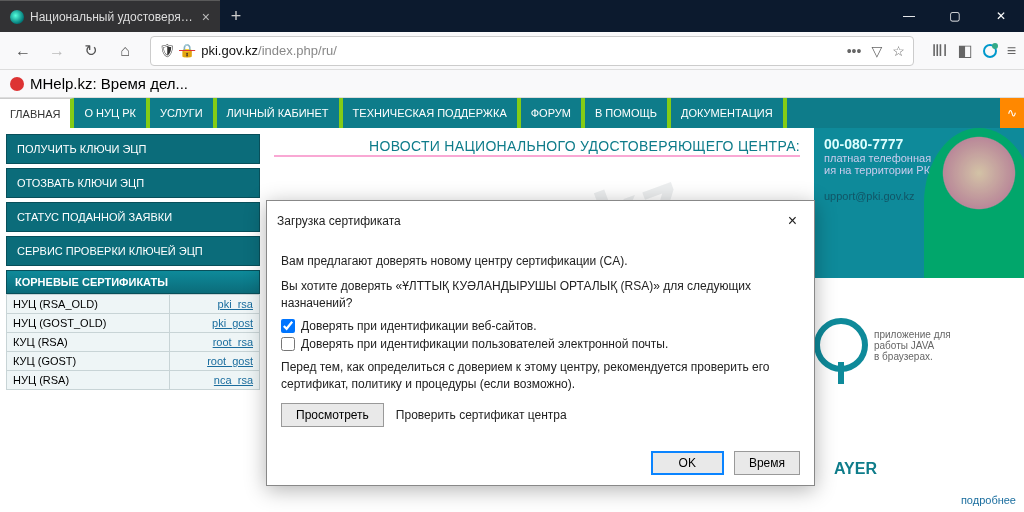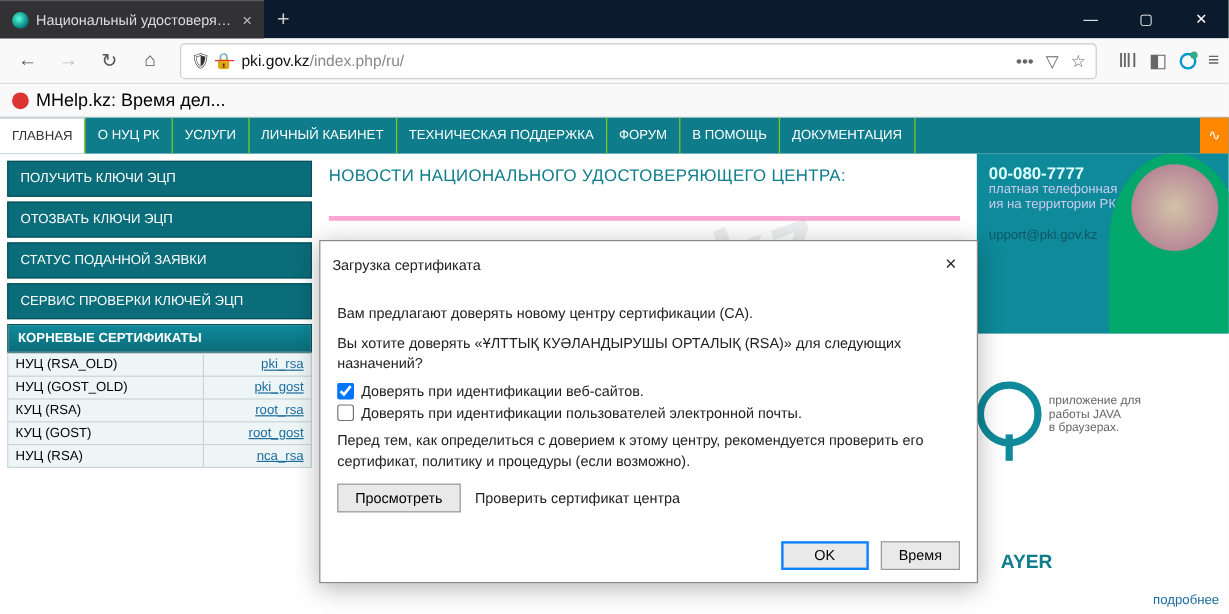--- a/index.html
+++ b/index.html
@@ -30,35 +30,35 @@
 .bluecircle { width: 14px; height: 14px; border-radius: 50%; border: 2px solid #09c; position: relative; }
 .bluecircle::after { content: ""; position: absolute; top: -3px; right: -3px; width: 6px; height: 6px; background: #3a8; border-radius: 50%; }
 
 
 .bookmarks { height: 28px; background: #f9f9fa; display: flex; align-items: center; padding: 0 10px; font-size: 15px; border-bottom: 1px solid #ddd; gap: 6px; }
 .bmicon { width: 14px; height: 14px; border-radius: 50%; background: #d33; display: inline-block; }
 
 
 .page { background: #fff; position: relative; height: calc(512px - 32px - 38px - 28px); }
 .topnav { background: #0e7c8a; height: 30px; display: flex; align-items: stretch; font-size: 11px; }
-.topnav a { color: #fff; padding: 12px 10px; display: flex; align-items: center; border-right: 1px solid #84cc16; text-decoration: none; white-space: nowrap; }
+.topnav a { color: #fff; padding: 12px 10px; display: flex; align-items: center; border-right: 4px solid #84cc16; text-decoration: none; white-space: nowrap; }
 .topnav a.active { background: #fff; color: #333; border-top: 1px solid #ccc; }
 .rss { margin-left: auto; width: 24px; background: #f80; display: flex; align-items: center; justify-content: center; color: #fff; font-size: 12px; }
 
 .content { display: flex; height: calc(100% - 30px); }
 .leftcol { width: 260px; padding: 6px 0 0 6px; }
 .sidebtn { background: #0b6c7a; color: #fff; font-size: 11px; padding: 8px 10px; margin-bottom: 4px; border: 1px solid #084f5a; }
 .sidehead { background: linear-gradient(#0e8a9a,#0b6c7a); color: #fff; font-size: 11px; font-weight: bold; padding: 5px 8px; border: 1px solid #084f5a; }
 .certtable { width: 100%; font-size: 11px; border-collapse: collapse; }
 .certtable td { border: 1px solid #c8d4d6; padding: 3px 6px; background: #eef5f6; }
 .certtable td:last-child { text-align: right; }
 .certtable a { color: #1a6d9e; text-decoration: underline; }
 
 .midcol { flex: 1; padding: 10px 14px; }
-.newshead { color: #0e7c8a; font-size: 14px; font-weight: normal; letter-spacing: 0.3px; border-bottom: 4px solid #f9a8d4; padding-bottom: 26px; }
+.newshead { color: #0e7c8a; font-size: 14px; font-weight: normal; letter-spacing: 0.3px; border-bottom: 2px solid #f9a8d4; padding-bottom: 1px; text-align: right; }
 
 .rightcol { width: 210px; position: relative; font-size: 11px; color: #126; }
 .callbox { background: #0e8a9a; color: #cce; padding: 8px 10px; position: relative; height: 150px; overflow: hidden; }
 .callbox .bignum { font-size: 26px; font-weight: bold; color: #dff; }
 .callbox .phone { font-size: 14px; font-weight: bold; color: #dff; }
 .lady { position: absolute; right: -10px; top: 0; width: 110px; height: 150px; background: radial-gradient(circle at 50% 30%, #e9c9a8 0%, #c89 30%, transparent 31%), #0a6; border-radius: 50% 50% 0 0; opacity: .9; }
 .email { color: #156; font-size: 11px; }
 .ncalayer { margin-top: 40px; display: flex; gap: 6px; align-items: center; }
 .ncaicon { width: 54px; height: 54px; border: 6px solid #0e8a9a; border-radius: 50%; position: relative; }
 .ncaicon::after { content: ""; position: absolute; bottom: -18px; left: 50%; width: 6px; height: 22px; background: #0e8a9a; transform: translateX(-50%); }

